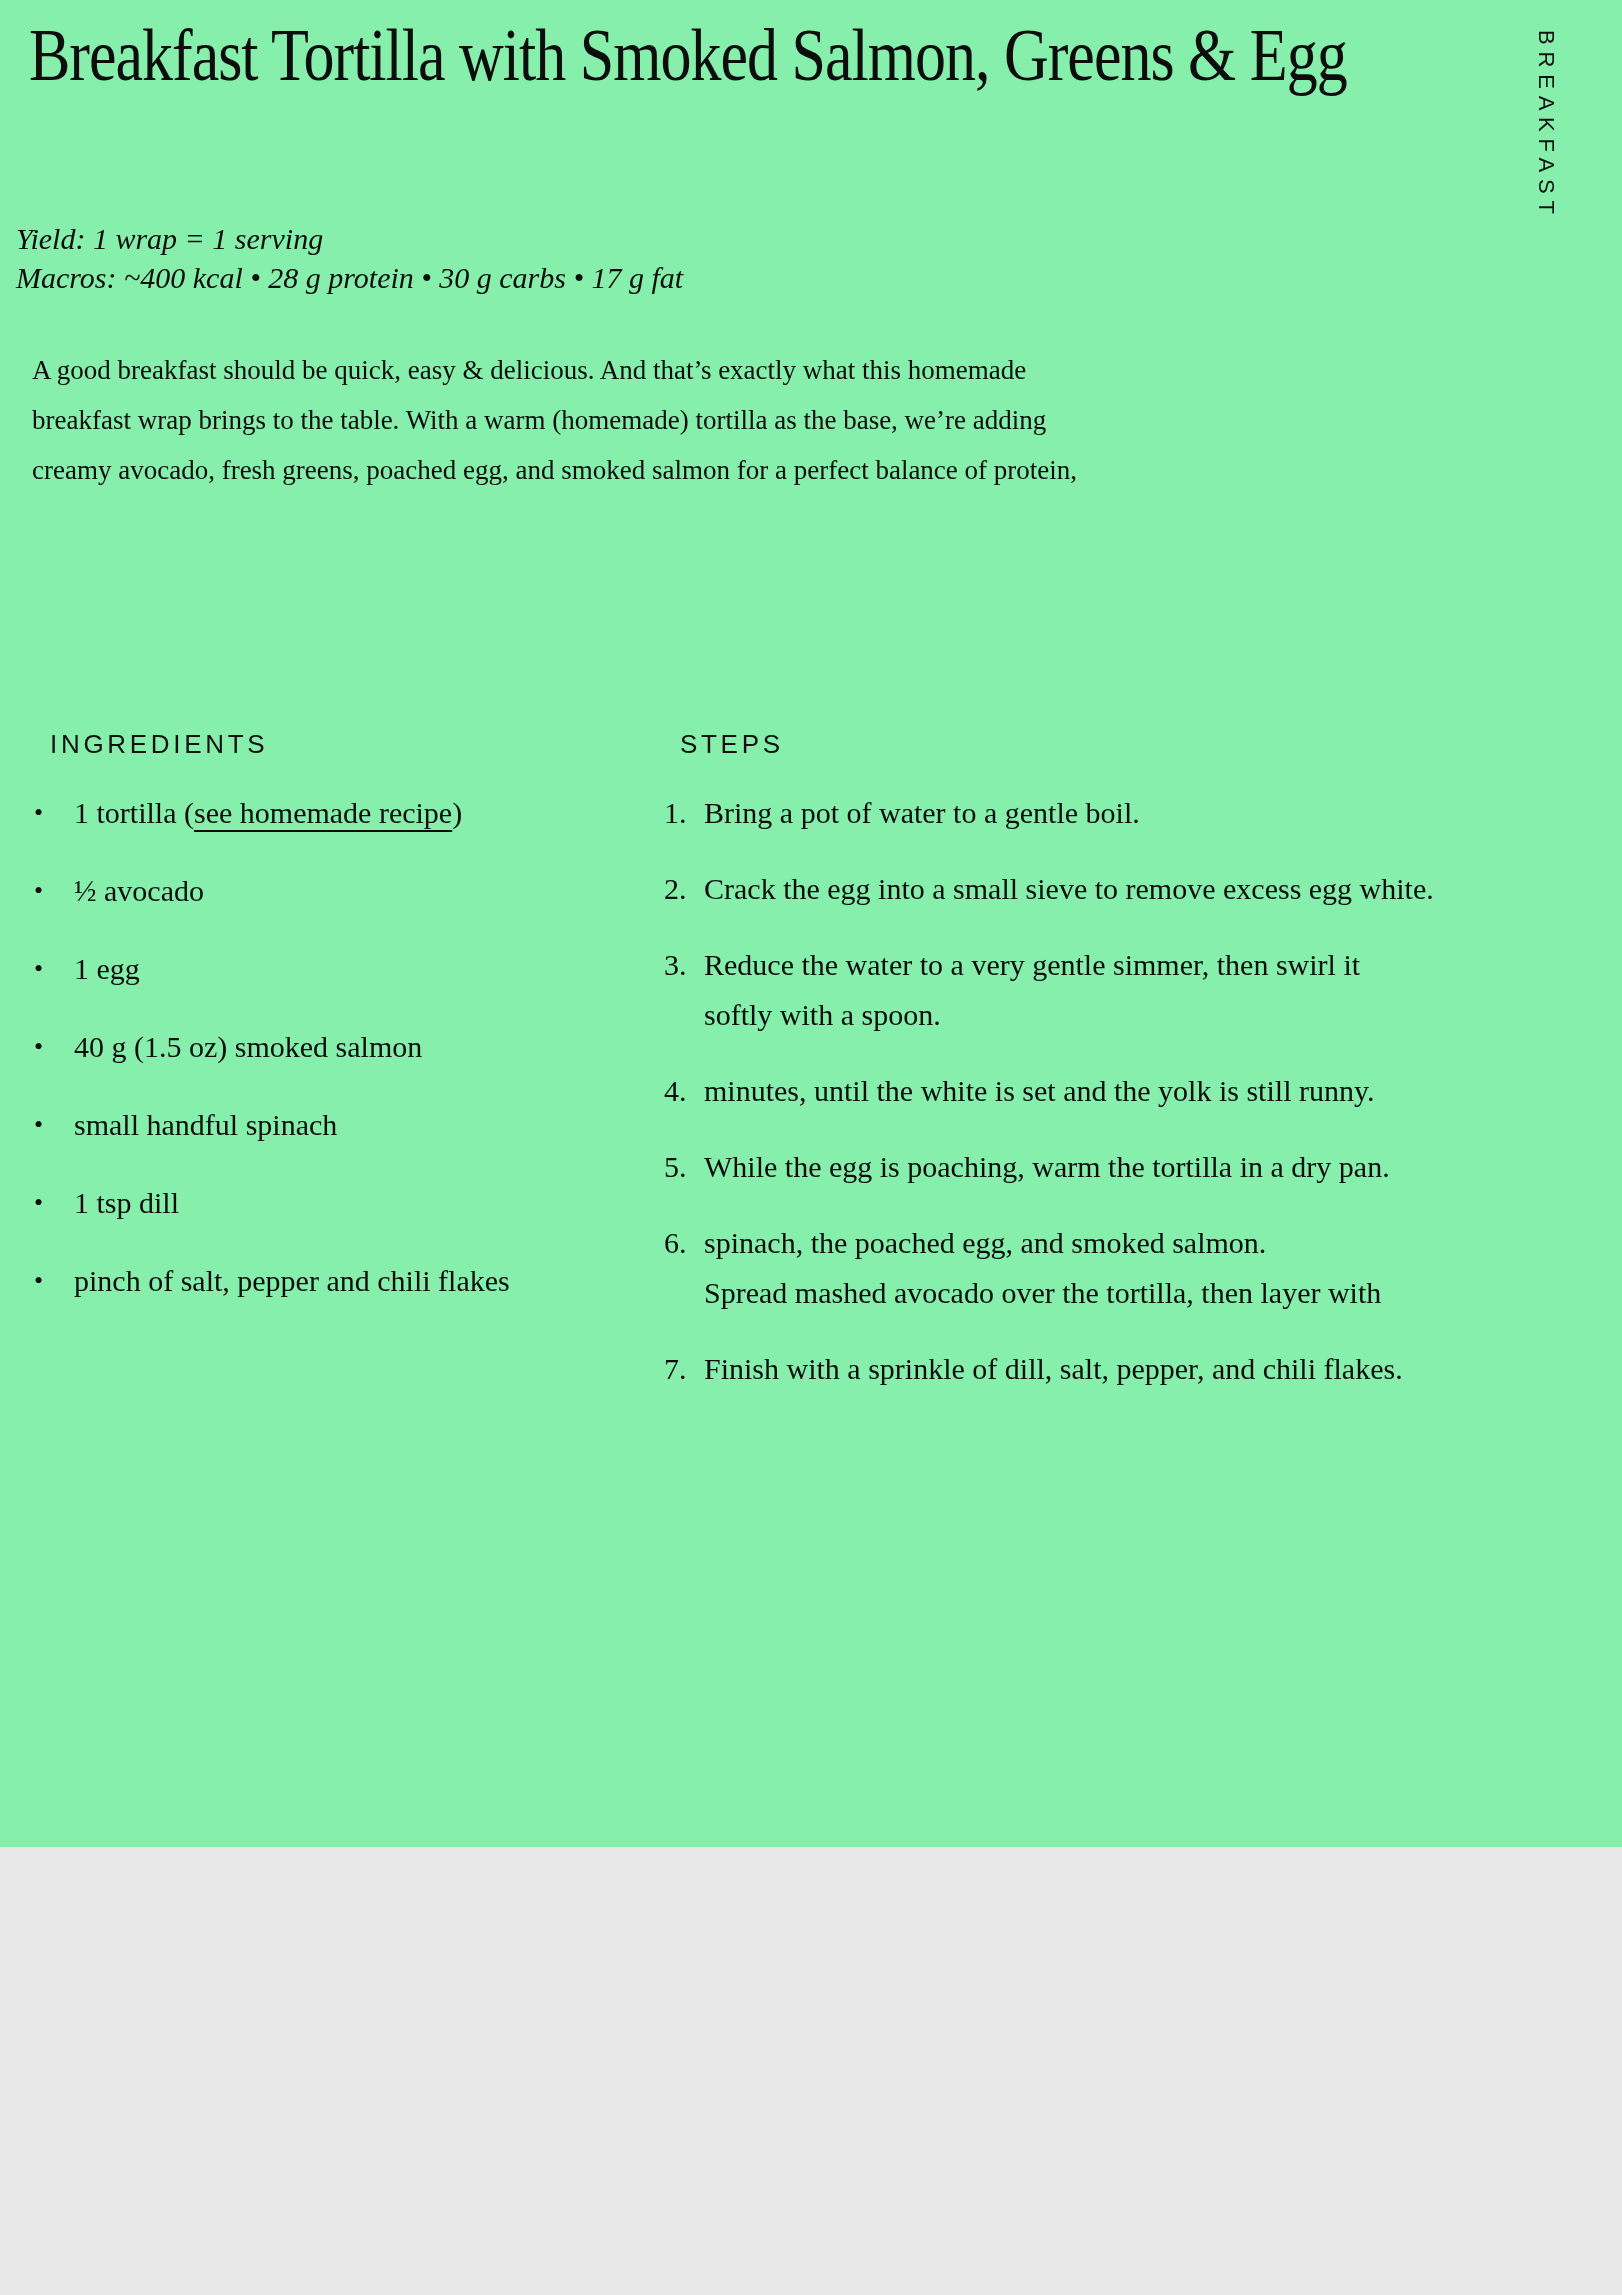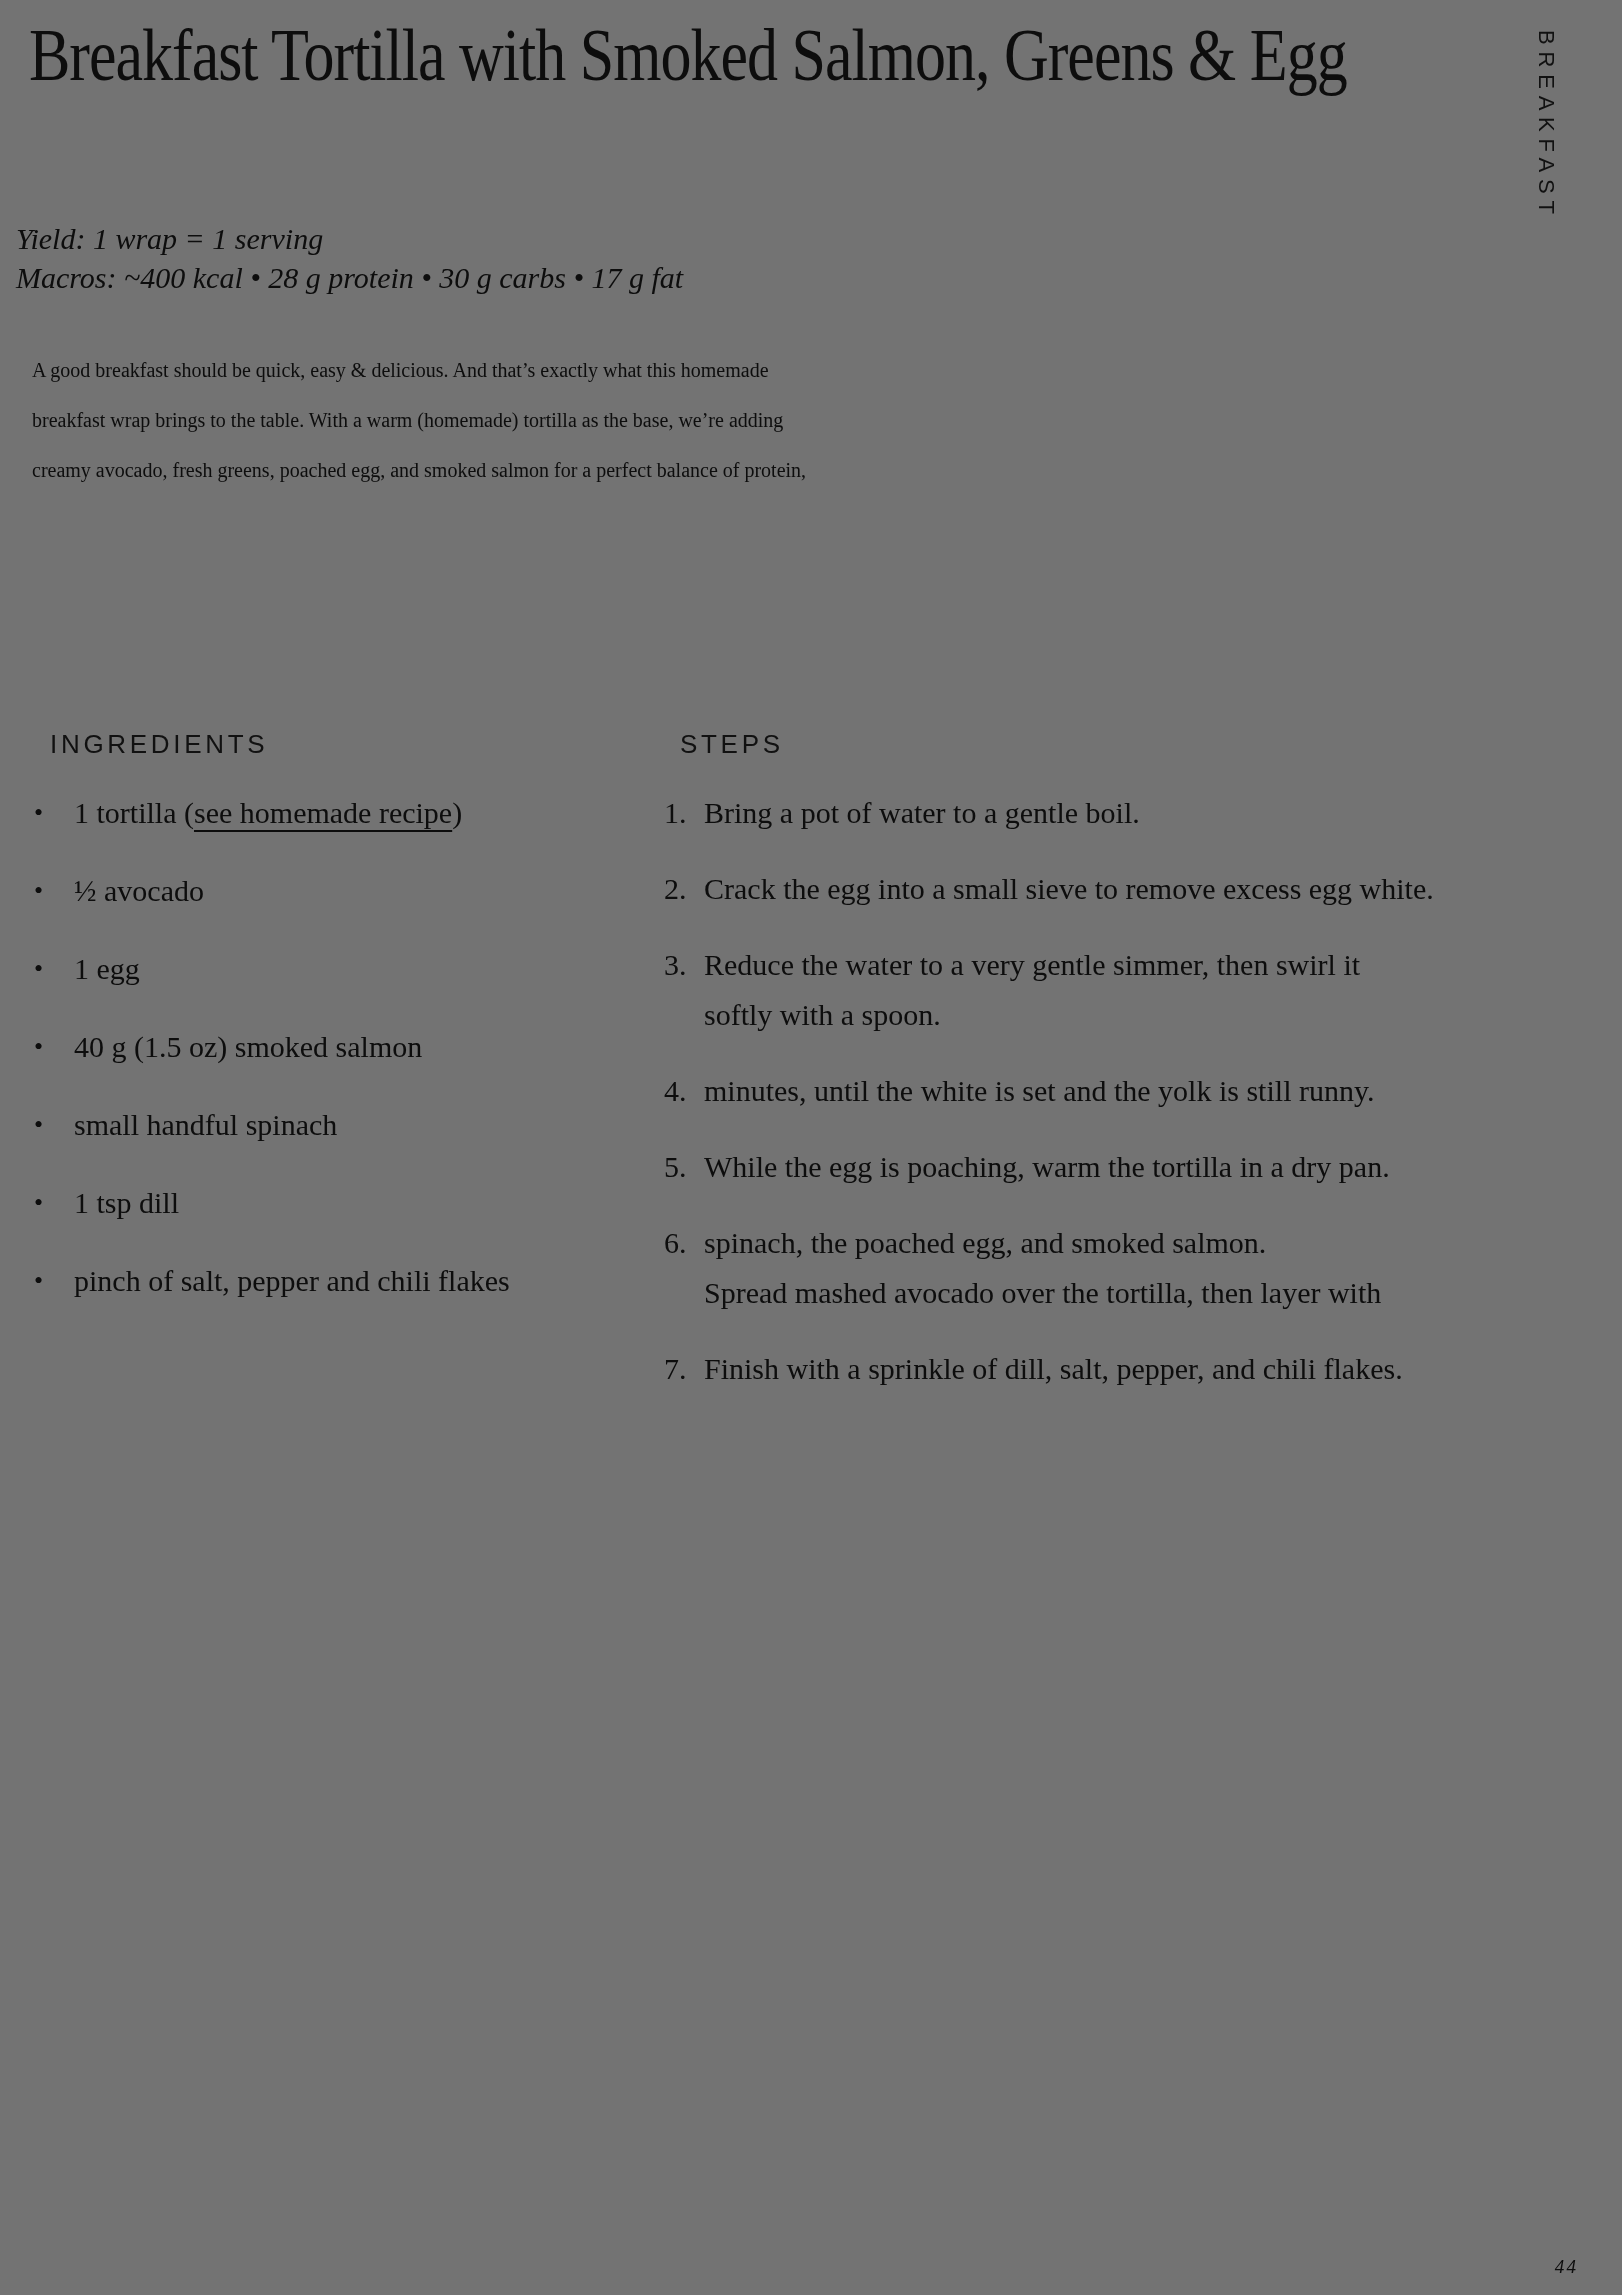--- a/index.html
+++ b/index.html
@@ -1,20 +1,20 @@
 <!DOCTYPE html>
 <html style="font-size:8.4px"><head>
 <meta charset="utf-8">
 <style>
   html, body { margin: 0; padding: 0; background: #e8e8e8; }
   .page {
     position: relative;
     width: 1623px;
-    height: 2295px;
-    background: #737373;
+    height: 1847px;
+    background: #86efac;
     color: #0d0d0d;
     font-family: "Liberation Serif", serif;
     overflow: hidden;
     margin: 0 auto;
     text-decoration: underline;
   }
 
   
   .title {
     position: absolute;
@@ -52,21 +52,21 @@
     font-size: 30px;
     line-height: 39px;
     white-space: nowrap;
   }
 
   
   .description {
     position: absolute;
     left: 32px;
     top: 345px;
-    font-size: 20px;
+    font-size: 27px;
     line-height: 50px;
   }
   .description .line { white-space: nowrap; }
 
   
   .col { position: absolute; top: 713px; }
   .col-ingredients { left: 34px;  width: 602px; }
   .col-steps       { left: 664px; width: 937px; }
 
   .section-heading {

